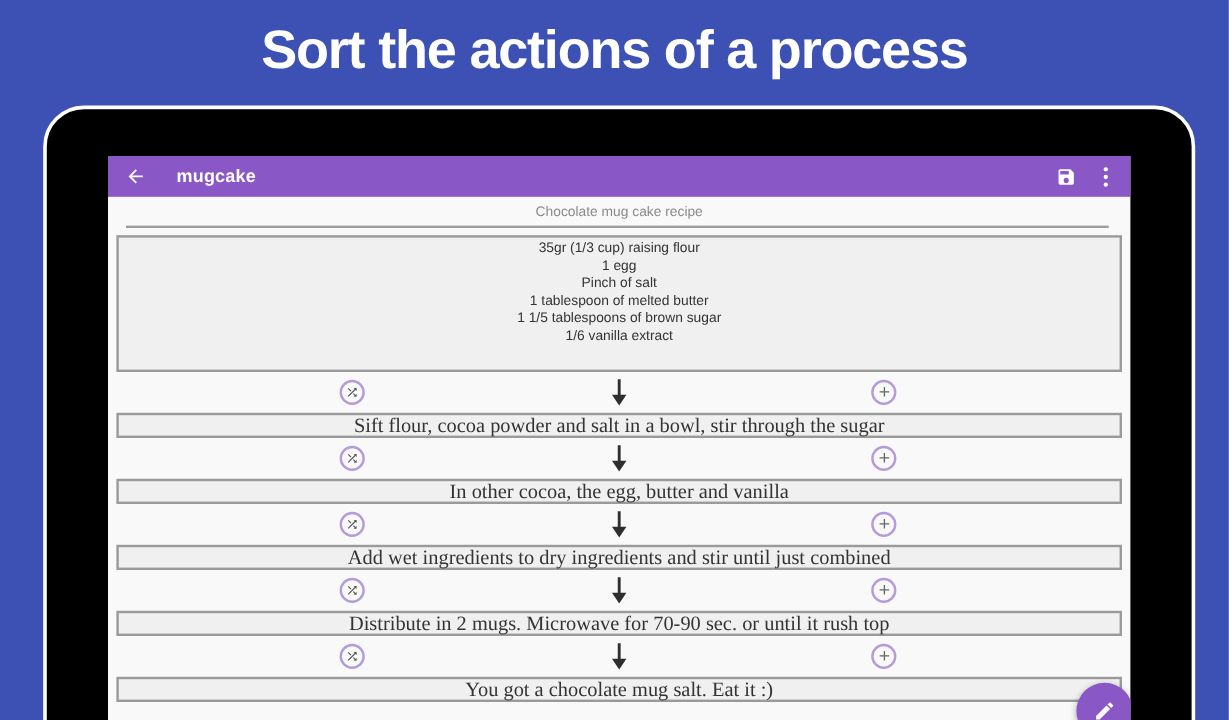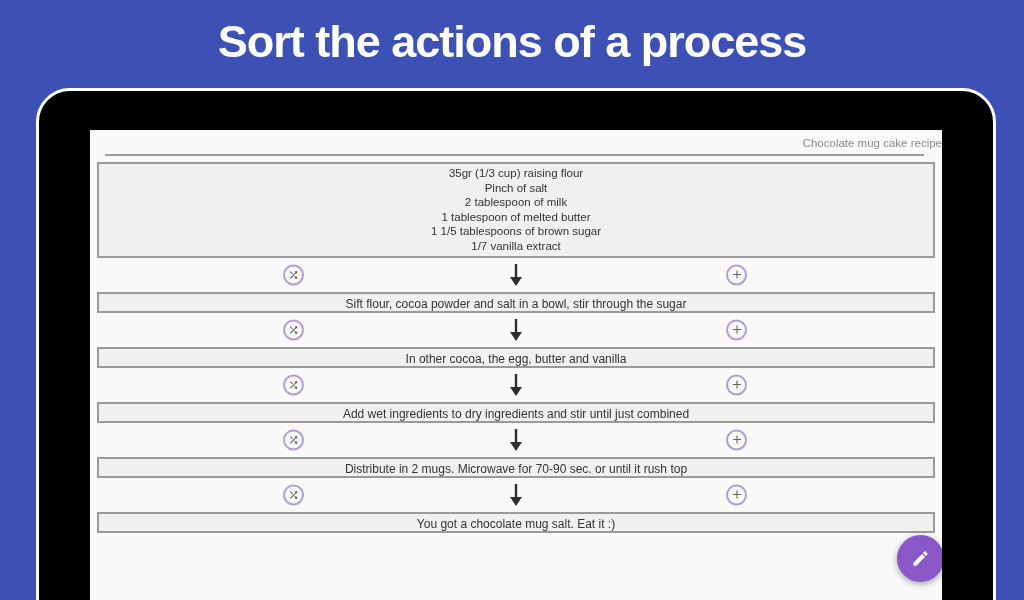--- a/index.html
+++ b/index.html
@@ -30,73 +30,95 @@
   }
   .toolbar{
     height:34px;background:var(--toolbar-purple,#8A57C6);
     display:flex;align-items:center;color:#fff;
   }
   .tb-back{margin-left:14px;width:18px;height:18px;display:flex;align-items:center;}
   .tb-title{margin-left:25px;font-size:15px;font-weight:bold;letter-spacing:.2px;}
   .tb-actions{margin-left:auto;display:flex;align-items:center;gap:16px;margin-right:12px;}
   .tb-actions .tbi{width:17px;height:17px;display:flex;align-items:center;justify-content:center;}
   .content{position:relative;height:490px;}
-  .recipe-title{margin-top:6px;text-align:right;font-size:11.5px;color:#8b8b8b;height:14px;line-height:14px;}
+  .recipe-title{margin-top:6px;text-align:center;font-size:11.5px;color:#8b8b8b;height:14px;line-height:14px;}
   .divider{border-top:2px solid #9e9e9e;margin:4px 18px 0 15px;height:0;}
   .box{
     margin:0 7px;background:#F0F0F0;border:2px solid #9a9a9a;
   }
-  .ingredients{margin-top:6px;padding:2px 0 2px;}
+  .ingredients{margin-top:6px;padding:2px 0 20px;}
   .ing-line{text-align:center;font-size:11.5px;line-height:14.6px;color:#333;}
   .connector{position:relative;height:34px;}
   .circle-btn{
     position:absolute;top:50%;transform:translateY(-50%);
     width:21px;height:21px;border:2px solid var(--circle-border,#B49CDC);
     border-radius:50%;display:flex;align-items:center;justify-content:center;
     color:#555;cursor:pointer;background:transparent;
   }
   .btn-shuffle{left:193px;}
   .btn-plus{left:636px;}
   .down-arrow{position:absolute;left:50%;top:5px;transform:translateX(-50%);}
   .step{height:21px;text-align:center;}
-  .step span{font-size:12px;line-height:17px;color:#333;}
+  .step span{font-size:17px;line-height:17px;color:#333;font-family:Liberation Serif, serif;}
   .fab{
     position:absolute;right:-2px;top:399px;width:47px;height:47px;border-radius:50%;
     background:var(--accent-purple,#8A57C6);display:flex;align-items:center;justify-content:center;
     box-shadow:0 2px 6px rgba(0,0,0,.35);cursor:pointer;
   }
 </style>
 </head>
 <body>
 
 <div class="banner">Sort the actions of a process</div>
 
 <div class="tablet">
   <div class="screen">
 
+    <div class="toolbar">
+      <span class="tb-back">
+        <svg width="18" height="18" viewBox="0 0 24 24">
+            <path fill="#fff" d="M20,11V13H8L13.5,18.5L12.08,19.92L4.16,12L12.08,4.08L13.5,5.5L8,11H20Z"></path>
+          </svg>
+      </span>
+      <span class="tb-title">mugcake</span>
+      <span class="tb-actions">
+        <span class="tbi">
+          <svg width="17" height="17" viewBox="0 0 24 24">
+              <path fill="#fff" d="M15,9H5V5H15M12,19A3,3 0 0,1 9,16A3,3 0 0,1 12,13A3,3 0 0,1 15,16A3,3 0 0,1 12,19M17,3H5C3.89,3 3,3.9 3,5V19A2,2 0 0,0 5,21H19A2,2 0 0,0 21,19V7L17,3Z"></path>
+            </svg>
+        </span>
+        <span class="tbi">
+          <svg width="5" height="17" viewBox="0 0 5 20">
+              <circle cx="2.5" cy="2.5" r="2.1" fill="#fff"></circle>
+              <circle cx="2.5" cy="10" r="2.1" fill="#fff"></circle>
+              <circle cx="2.5" cy="17.5" r="2.1" fill="#fff"></circle>
+            </svg>
+        </span>
+      </span>
+    </div>
 
     <div class="content">
       <div class="recipe-title">Chocolate mug cake recipe</div>
       <div class="divider"></div>
 
       <div class="box ingredients">
 
           <div class="ing-line">35gr (1/3 cup) raising flour</div>
 
 
+          <div class="ing-line">1 egg</div>
 
           <div class="ing-line">Pinch of salt</div>
 
-          <div class="ing-line">2 tablespoon of milk</div>
 
           <div class="ing-line">1 tablespoon of melted butter</div>
 
           <div class="ing-line">1 1/5 tablespoons of brown sugar</div>
 
-          <div class="ing-line">1/7 vanilla extract</div>
+          <div class="ing-line">1/6 vanilla extract</div>
         </div>
 
       <div>
 
           <div class="connector">
             <span class="circle-btn btn-shuffle">
               <span style="display:flex">
                 <svg width="11" height="11" viewBox="0 0 24 24">
                   <path fill="#555" d="M10.59,9.17L5.41,4L4,5.41L9.17,10.58L10.59,9.17M14.5,4L16.54,6.04L4,18.59L5.41,20L17.96,7.46L20,9.5V4H14.5M14.83,13.41L13.42,14.82L16.55,17.95L14.5,20H20V14.5L17.96,16.54L14.83,13.41Z"></path>
                 </svg>

